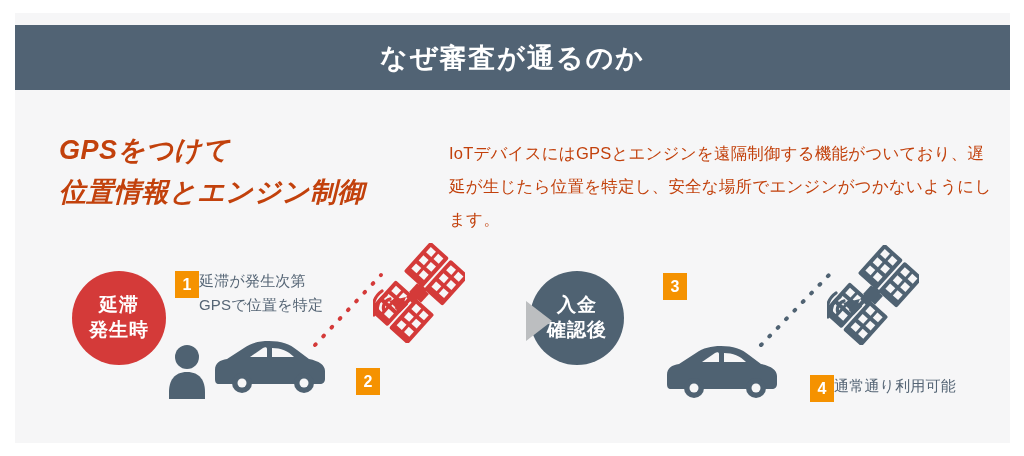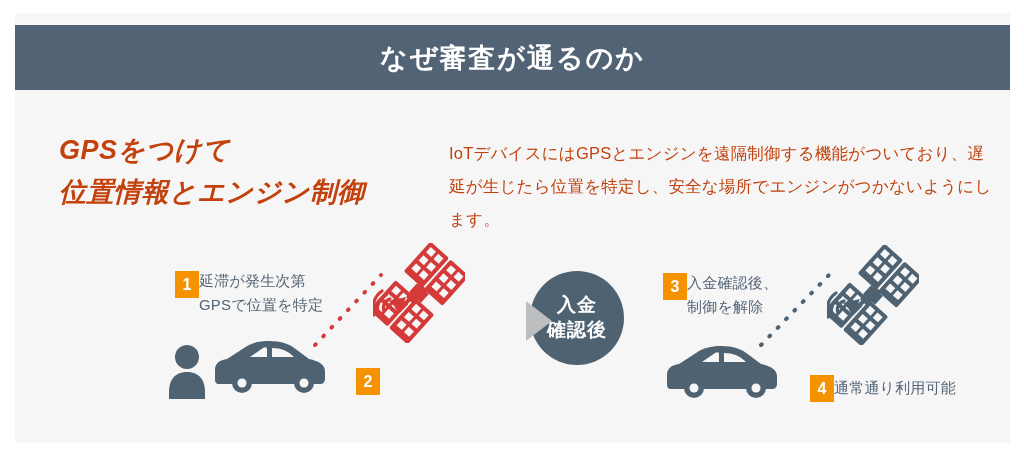--- a/index.html
+++ b/index.html
@@ -112,21 +112,21 @@
     color: #556575;
     font-size: 15px;
     line-height: 1.6;
     white-space: pre-line;
     letter-spacing: 0.2px;
   }
   .step1 { left: 160px; top: 256px; }
   .step2 { left: 341px; top: 353px; }
   .step3 { left: 648px; top: 258px; }
   .step4 { left: 795px; top: 360px; align-items: center; }
-  .step4 .step-text { margin-top: 0; }
+  .step4 .step-text { margin-top: 0; font-family: Liberation Mono, monospace; }
 
   
   .arrow-right {
     position: absolute;
     left: 511px;
     top: 288px;
     width: 0;
     height: 0;
     border-top: 20px solid transparent;
     border-bottom: 20px solid transparent;
@@ -150,39 +150,41 @@
 <div id="slide">
 
   <div class="header-bar">
     <div class="header-title">なぜ審査が通るのか</div>
   </div>
 
   <div class="lead-heading">GPSをつけて
 位置情報とエンジン制御</div>
   <div class="body-copy">IoTデバイスにはGPSとエンジンを遠隔制御する機能がついており、遅延が生じたら位置を特定し、安全な場所でエンジンがつかないようにします。</div>
 
+  <div class="circle-badge circle-late">
+    <span>延滞
+発生時</span>
+  </div>
   <div class="circle-badge circle-paid">
     <span>入金
 確認後</span>
   </div>
 
   <div class="arrow-right"></div>
 
   <div class="step step1">
     <div class="step-num">1</div>
     <div class="step-text">延滞が発生次第
 GPSで位置を特定</div>
   </div>
   <div class="step step2">
     <div class="step-num">2</div>
   </div>
   <div class="step step3">
     <div class="step-num">3</div>
-    <div class="step-text">入金確認後、
-制御を解除</div>
   </div>
   <div class="step step4">
     <div class="step-num">4</div>
     <div class="step-text">通常通り利用可能</div>
   </div>
 
   <svg class="illu line-left" width="74" height="78" viewBox="0 0 74 78">
     <line x1="4" y1="74" x2="70" y2="4" stroke="#d43a39" stroke-width="4" stroke-linecap="round" stroke-dasharray="1 11"></line>
   </svg>
 

